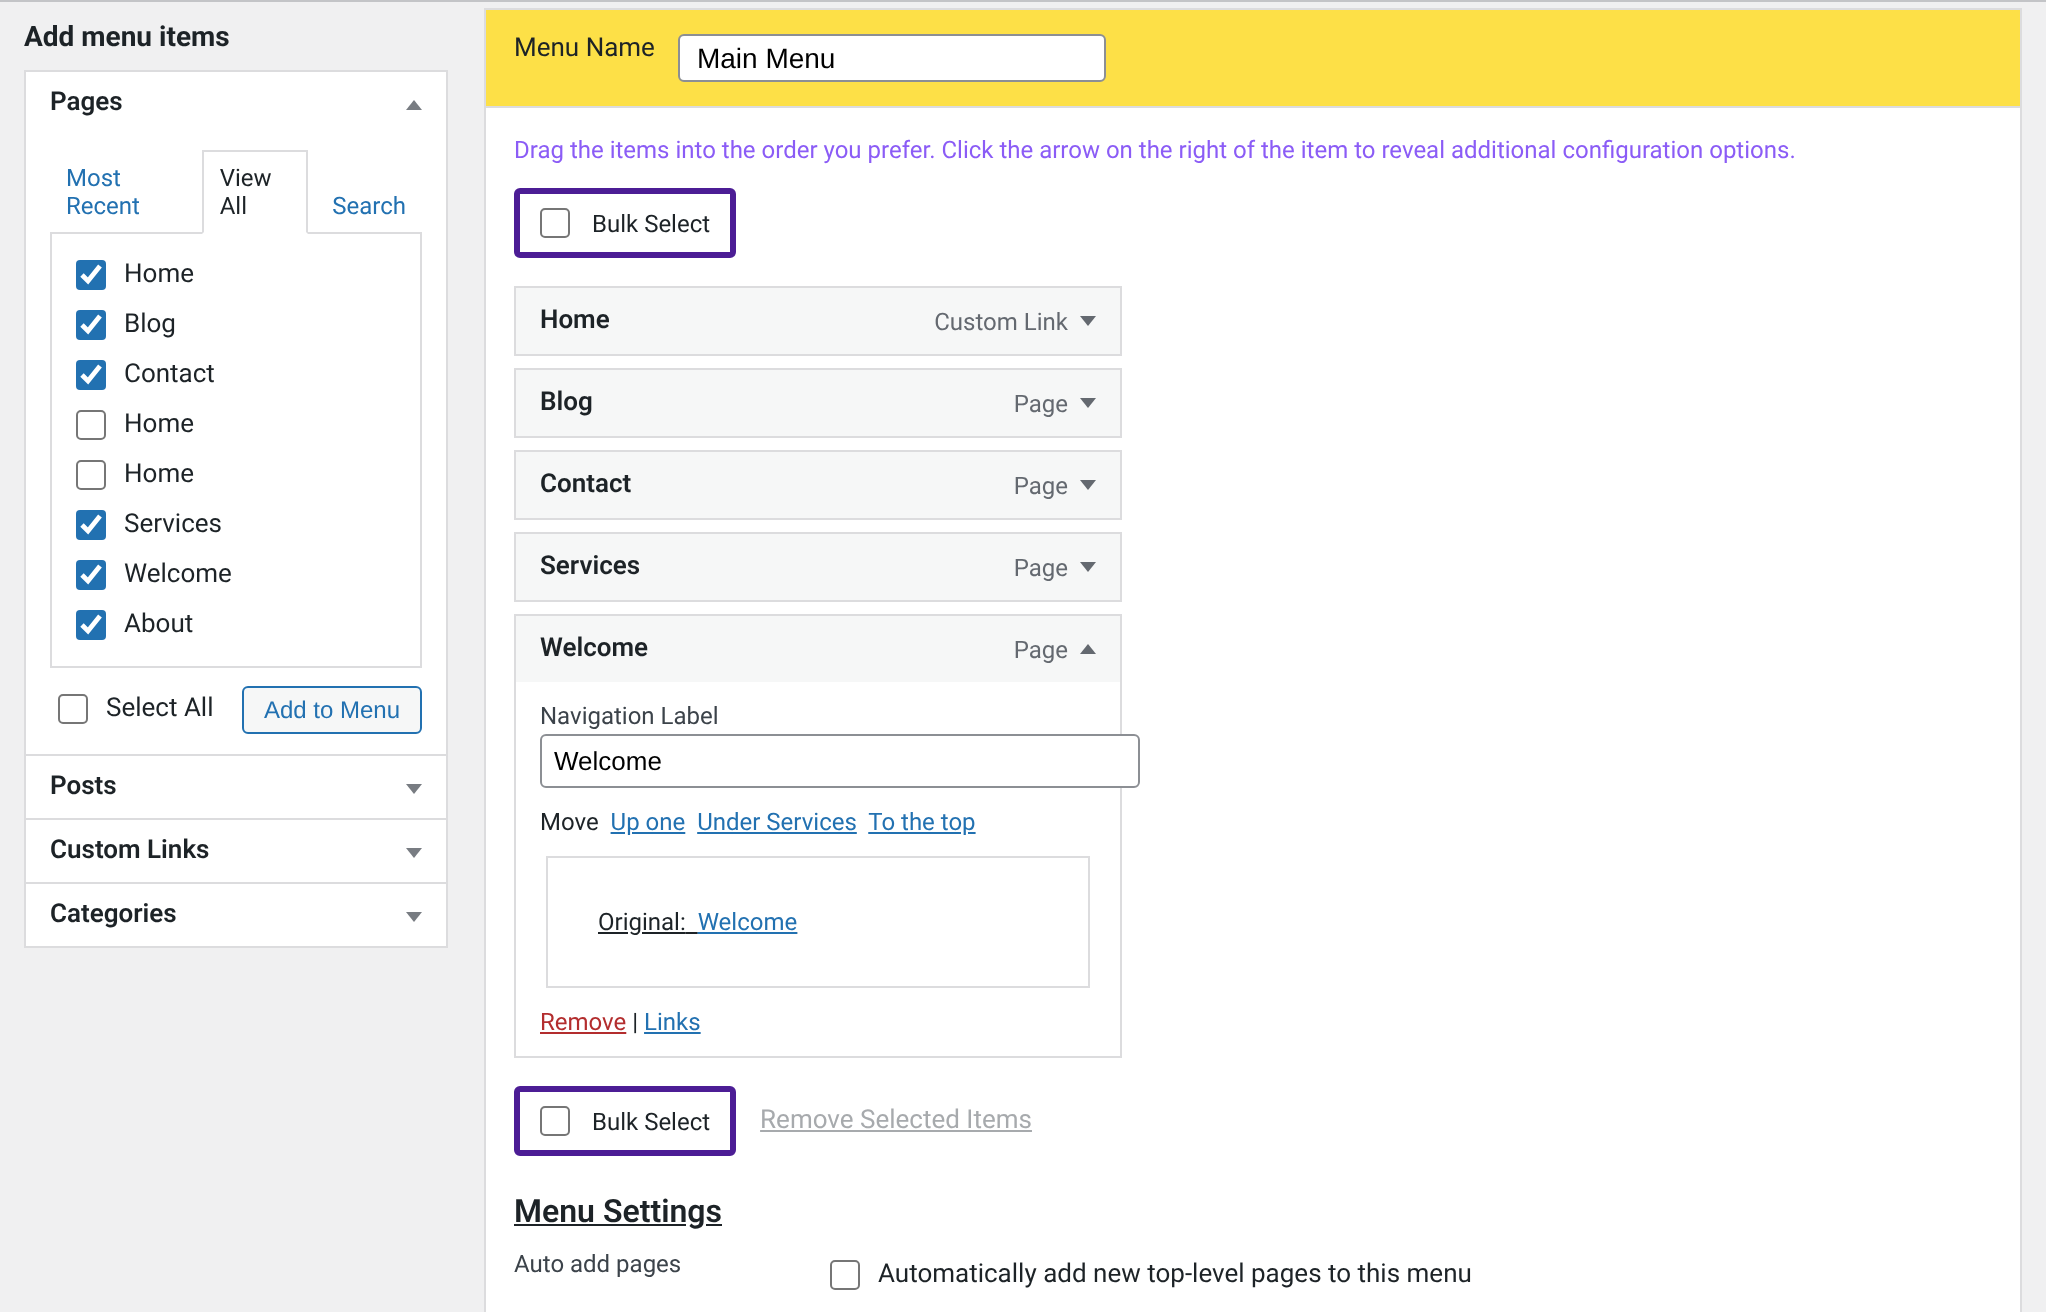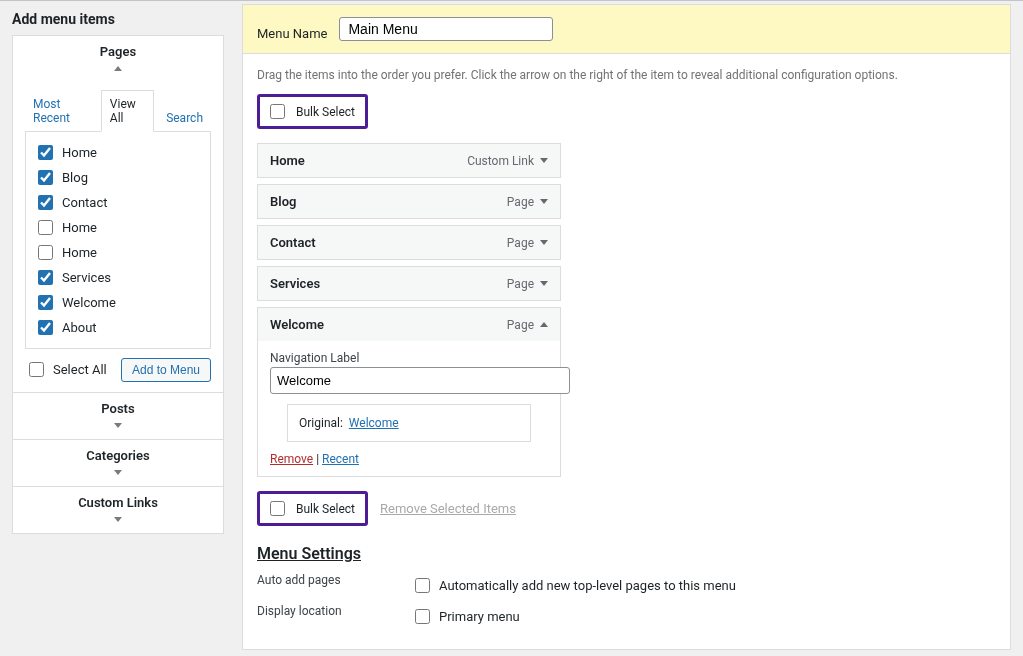--- a/index.html
+++ b/index.html
@@ -3,52 +3,52 @@
 <meta charset="utf-8">
 <style>
   html,body{margin:0;padding:0;font-family:-apple-system,BlinkMacSystemFont,"Segoe UI",Roboto,Helvetica,Arial,sans-serif;font-size:13px;color:#1d2327;background:#f0f0f1;}
   .wrap{display:flex;gap:18px;padding:0 12px 20px 12px;}
   .hr{border-top:1px solid #c3c4c7;margin:0 0 4px 0;}
   .col-left{width:212px;}
   .col-right{flex:1;min-width:600px;max-width:785px;}
   h2{font-size:14px;font-weight:700;margin:6px 0 8px 0;}
   .postbox{background:#fff;border:1px solid #dcdcde;}
   .postbox + .postbox{border-top:0;}
-  .postbox-header{display:flex;align-items:center;justify-content:flex-end;padding:8px 12px;font-weight:600;cursor:pointer;flex-direction:column;}
+  .postbox-header{display:flex;align-items:center;justify-content:space-between;padding:8px 12px;font-weight:600;cursor:pointer;}
   .postbox-header .toggle{color:#787c82;}
   .caret-down{width:0;height:0;border-left:4px solid transparent;border-right:4px solid transparent;border-top:5px solid currentColor;display:inline-block;}
   .caret-up{width:0;height:0;border-left:4px solid transparent;border-right:4px solid transparent;border-bottom:5px solid currentColor;display:inline-block;}
   .inside{padding:0 12px 10px 12px;}
   .tabs{display:flex;align-items:flex-end;gap:4px;margin:8px 0 0 0;font-size:12px;}
   .tab{color:#2271b1;padding:6px 8px;cursor:pointer;}
   .tab.active{color:#1d2327;border:1px solid #dcdcde;border-bottom:1px solid #fff;background:#fff;margin-bottom:-1px;}
   .tab-panel{border:1px solid #dcdcde;padding:8px;}
   .chk-row{display:flex;align-items:center;gap:6px;padding:2px 0;}
   input[type=checkbox]{width:15px;height:15px;accent-color:#2271b1;}
   .controls{display:flex;align-items:center;justify-content:space-between;margin-top:8px;}
   .btn{border:1px solid #2271b1;color:#2271b1;background:#f6f7f7;border-radius:3px;padding:4px 10px;font-size:12px;cursor:pointer;}
   .menu-edit{border:1px solid #dcdcde;background:#fff; margin-top:-1px;}
-  .menu-header{background:#fef9c3;border-bottom:1px solid #dcdcde;padding:12px 14px;display:flex;align-items:flex-end;gap:12px;}
+  .menu-header{background:#fde047;border-bottom:1px solid #dcdcde;padding:12px 14px;display:flex;align-items:flex-start;gap:12px;}
   .menu-header label{font-size:13px;}
   .menu-header input[type=text]{width:196px;padding:3px 8px;border:1px solid #8c8f94;border-radius:3px;font-size:14px;}
   .post-body{padding:14px;}
-  .drag-hint{color:#737373;font-size:12px;margin-bottom:12px;}
+  .drag-hint{color:#8b5cf6;font-size:12px;margin-bottom:12px;}
   .bulk{display:inline-flex;align-items:center;border:3px solid #4c1d95;border-radius:3px;padding:4px 10px 4px 6px;gap:8px;font-size:12px;cursor:pointer;}
   .menu-items{margin:14px 0;}
   .menu-item{width:304px;}
   .mi-bar{border:1px solid #dcdcde;background:#f6f7f7;display:flex;align-items:center;justify-content:space-between;padding:9px 12px;font-size:13px;cursor:move;margin-bottom:6px;}
   .mi-bar .title{font-weight:600;}
   .mi-type{color:#646970;font-size:12px;display:flex;align-items:center;gap:6px;}
   .mi-settings{border:1px solid #dcdcde;border-top:0;margin-top:-7px;margin-bottom:6px;padding:10px 12px;background:#fff;font-size:12px;}
   .field-label{display:block;margin-bottom:2px;color:#3c434a;}
   .mi-settings input[type=text]{width:286px;padding:5px 6px;border:1px solid #8c8f94;border-radius:3px;font-size:13px;}
   .link{color:#2271b1;text-decoration:underline;cursor:pointer;}
   .link-danger{color:#b32d2e;text-decoration:underline;cursor:pointer;}
   .disabled{color:#a7aaad;}
-  .orig{border:1px solid #dcdcde;padding:11px;margin:10px 17px;}
+  .orig{border:1px solid #dcdcde;padding:25px;margin:10px 3px;text-decoration:underline;}
   .settings-h3{font-size:16px;font-weight:600;margin:18px 0 10px 0;text-decoration:underline;}
   .settings-row{display:flex;align-items:flex-start;font-size:13px;margin-bottom:6px;}
   .settings-row .lbl{width:154px;color:#3c434a;font-size:12px;}
   .settings-opts{display:flex;flex-direction:column;gap:3px;}
 </style>
 </head>
 <body>
 
 <div class="hr"></div>
 <div class="wrap">
@@ -112,27 +112,27 @@
     </div>
 
     <div class="postbox">
       <div class="postbox-header">
         <span>Posts</span>
         <span class="toggle"><span class="caret-down"></span></span>
       </div>
     </div>
     <div class="postbox">
       <div class="postbox-header">
+        <span>Custom Links</span>
+        <span class="toggle"><span class="caret-down"></span></span>
+      </div>
+    </div>
+    <div class="postbox">
+      <div class="postbox-header">
         <span>Categories</span>
-        <span class="toggle"><span class="caret-down"></span></span>
-      </div>
-    </div>
-    <div class="postbox">
-      <div class="postbox-header">
-        <span>Custom Links</span>
         <span class="toggle"><span class="caret-down"></span></span>
       </div>
     </div>
   </div>
 
   <div class="col-right">
     <div class="menu-edit">
       <div class="menu-header">
         <label>Menu Name</label>
         <input type="text" value="Main Menu" style="">
@@ -187,28 +187,34 @@
             <div class="mi-bar">
               <span class="title">Welcome</span>
               <span class="mi-type">
                   <span>Page</span>
                   <span class="caret-up"></span>
                 </span>
             </div>
             <div class="mi-settings">
               <label class="field-label">Navigation Label</label>
               <input type="text" value="Welcome" style="">
+              <div style="margin-top:10px;">
+                <span>Move</span>&nbsp;
+                <span class="link">Up one</span>&nbsp;
+                <span class="link">Under Services</span>&nbsp;
+                <span class="link">To the top</span>
+              </div>
               <div class="orig">
                 <span>Original:</span>&nbsp;
                 <span class="link">Welcome</span>
               </div>
               <div>
                 <span class="link-danger">Remove</span>
                 <span> | </span>
-                <span class="link">Recent</span>
+                <span class="link">Links</span>
               </div>
             </div>
           </div>
         </div>
 
         <div style="display:flex;align-items:center;gap:12px;">
           <div class="bulk">
             <input type="checkbox" style="">
             <span>Bulk Select</span>
           </div>

